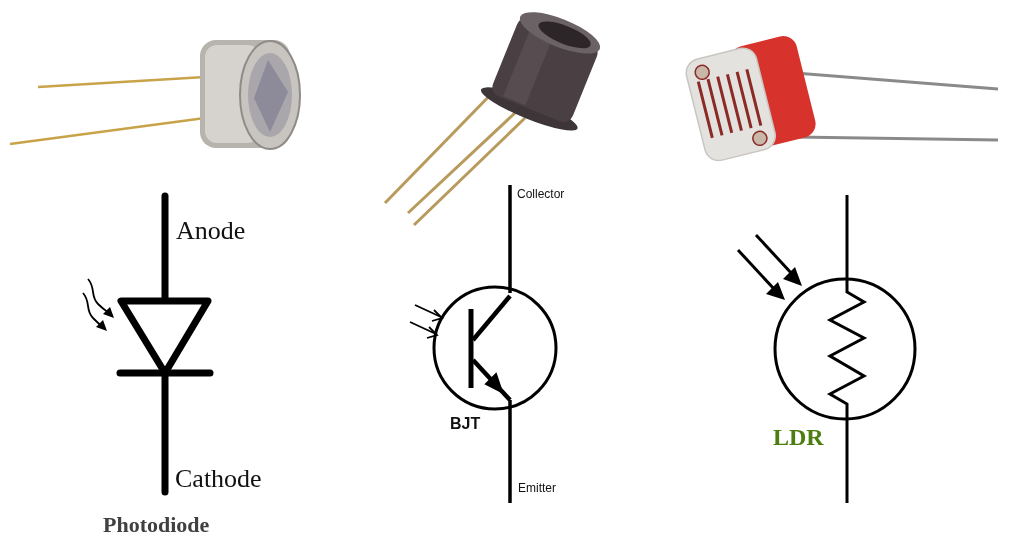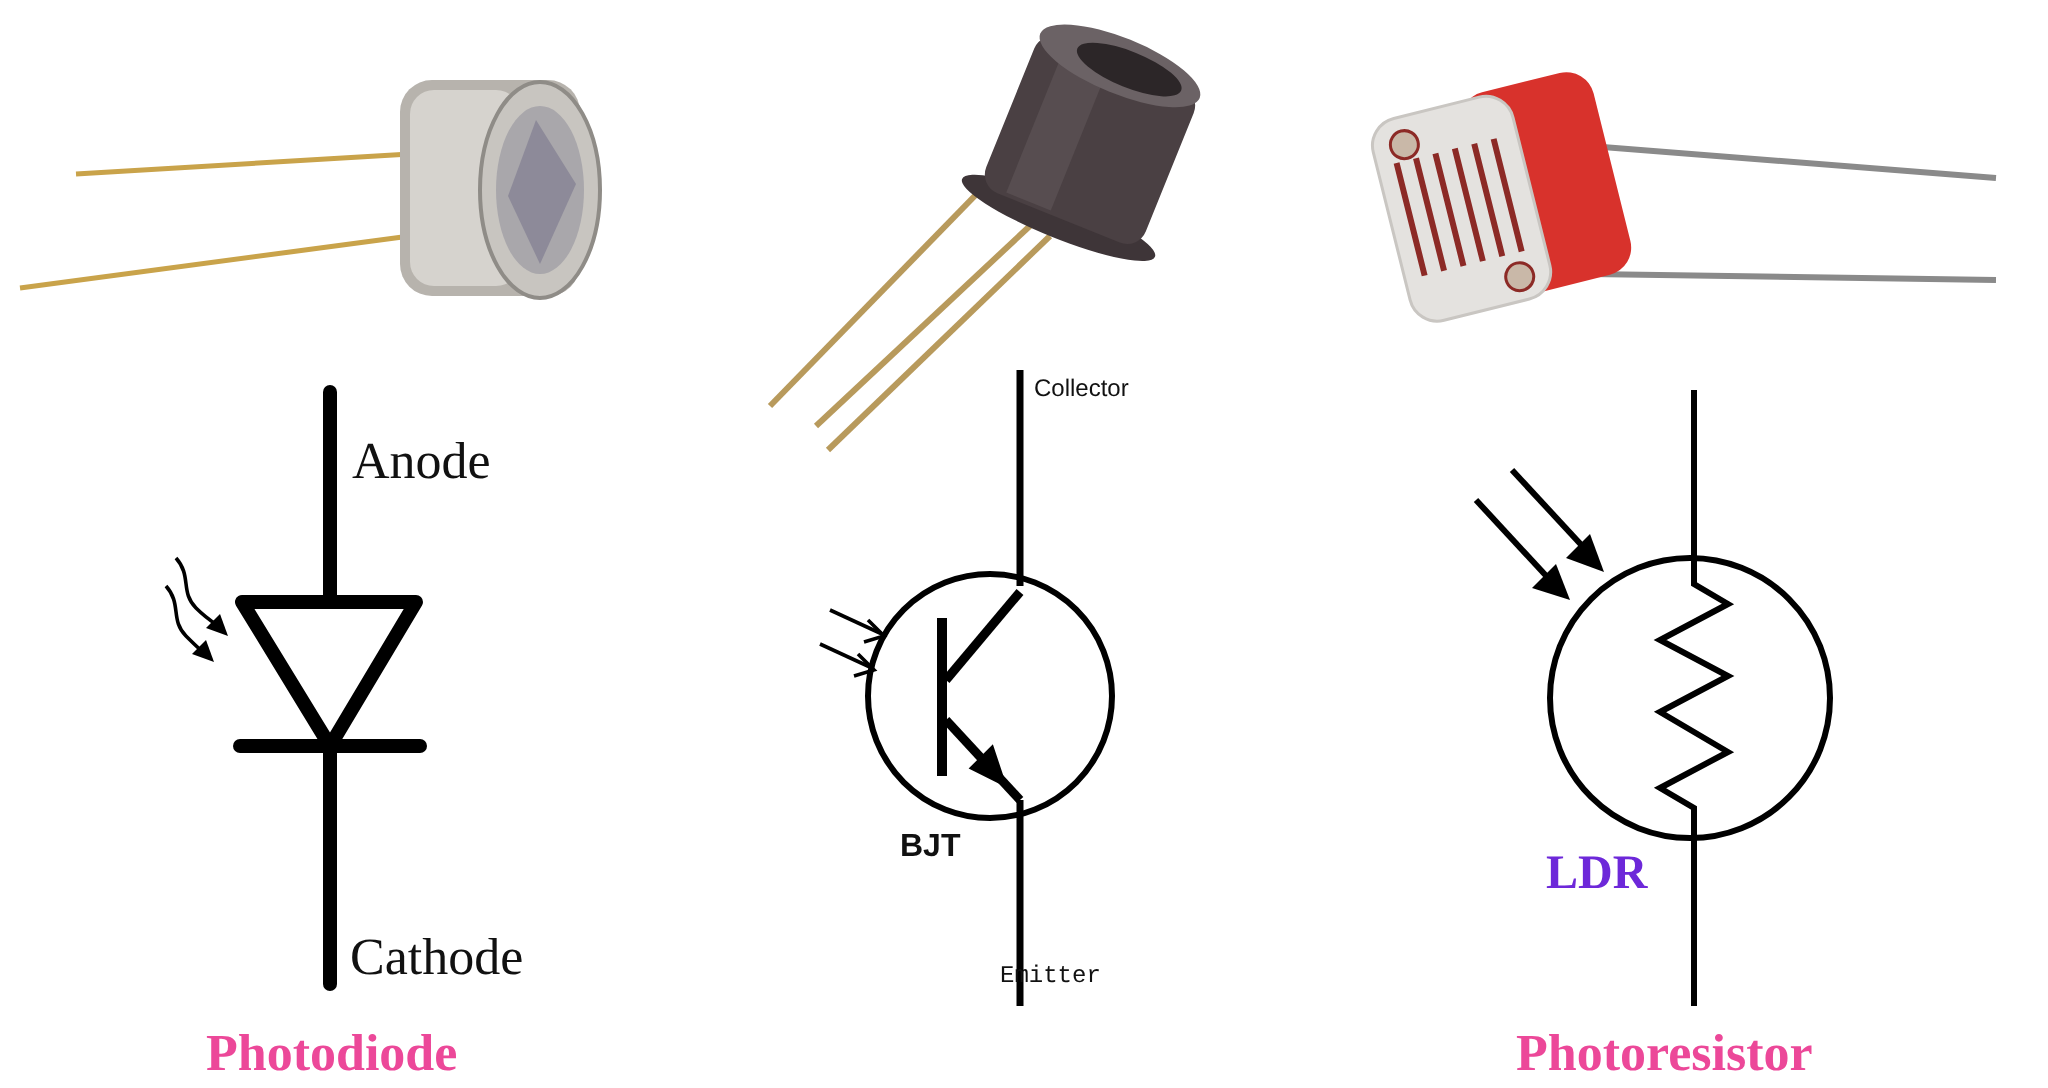--- a/index.html
+++ b/index.html
@@ -1,23 +1,23 @@
 <!DOCTYPE html>
 <html><head>
 <meta charset="utf-8">
 <style>
   html,body{margin:0;padding:0;background:#ffffff;}
   body{width:1024px;height:544px;position:relative;overflow:hidden;font-family:"Liberation Sans",sans-serif;}
   .panel{position:absolute;top:0;height:544px;}
   svg{position:absolute;left:0;top:0;}
-  .caption{position:absolute;top:512px;font-family:"Liberation Serif",serif;font-weight:bold;font-size:26px;color:#ec4899;white-space:nowrap;}
+  .caption{position:absolute;top:512px;font-family:"Liberation Serif",serif;font-weight:bold;font-size:22px;color:#404040;white-space:nowrap;}
   .serif-label{position:absolute;font-family:"Liberation Serif",serif;font-size:26px;color:#111;}
   .sans-label{position:absolute;font-family:"Liberation Sans",sans-serif;font-size:12px;color:#111;}
   .bold-sans{position:absolute;font-family:"Liberation Sans",sans-serif;font-weight:bold;font-size:16px;color:#111;}
-  .bold-serif{position:absolute;font-family:"Liberation Serif",serif;font-weight:bold;font-size:24px;color:#6d28d9;}
+  .bold-serif{position:absolute;font-family:"Liberation Serif",serif;font-weight:bold;font-size:24px;color:#4d7c0f;}
 </style>
 </head>
 <body>
 
 <div class="panel" style="left:0;width:340px;">
   <svg width="340" height="544">
 
     <g>
       <line x1="38" y1="87" x2="205" y2="77" stroke="#c9a34a" stroke-width="2.5"></line>
       <line x1="10" y1="144" x2="205" y2="118" stroke="#c9a34a" stroke-width="2.5"></line>
@@ -71,21 +71,21 @@
       <line x1="170" y1="400" x2="170" y2="503" stroke-width="3.5"></line>
     </g>
     <g stroke="#000" stroke-width="1.8" fill="none">
       <line x1="75" y1="305" x2="101" y2="317"></line>
       <polyline points="94,310 102,318 92,321"></polyline>
       <line x1="70" y1="322" x2="96" y2="334"></line>
       <polyline points="89,327 97,335 87,338"></polyline>
     </g>
   </svg>
   <div class="sans-label" style="left:177px;top:187px;">Collector</div>
-  <div class="sans-label" style="left:160px;top:481px;font-family:Liberation Mono, monospace;">Emitter</div>
+  <div class="sans-label" style="left:178px;top:481px;">Emitter</div>
   <div class="bold-sans" style="left:110px;top:415px;">BJT</div>
 </div>
 
 <div class="panel" style="left:680px;width:344px;">
   <svg width="344" height="544">
     <g>
       <line x1="115" y1="73" x2="318" y2="89" stroke="#8a8a8a" stroke-width="3"></line>
       <line x1="115" y1="137" x2="318" y2="140" stroke="#8a8a8a" stroke-width="3"></line>
       <g transform="rotate(-14 60 100)">
         <rect x="60" y="48" width="68" height="104" rx="14" fill="#d8322c"></rect>
@@ -102,14 +102,13 @@
       <line x1="167" y1="406" x2="167" y2="503" stroke-width="3"></line>
     </g>
     <g>
       <line x1="58" y1="250" x2="95" y2="290" stroke="#000" stroke-width="3"></line>
       <polygon points="105,300 86,294 98,282" fill="#000"></polygon>
       <line x1="76" y1="235" x2="113" y2="275" stroke="#000" stroke-width="3"></line>
       <polygon points="122,286 103,279 115,267" fill="#000"></polygon>
     </g>
   </svg>
   <div class="bold-serif" style="left:93px;top:424px;">LDR</div>
-  <div class="caption" style="left:78px;">Photoresistor</div>
 </div>
 
 </body></html>

